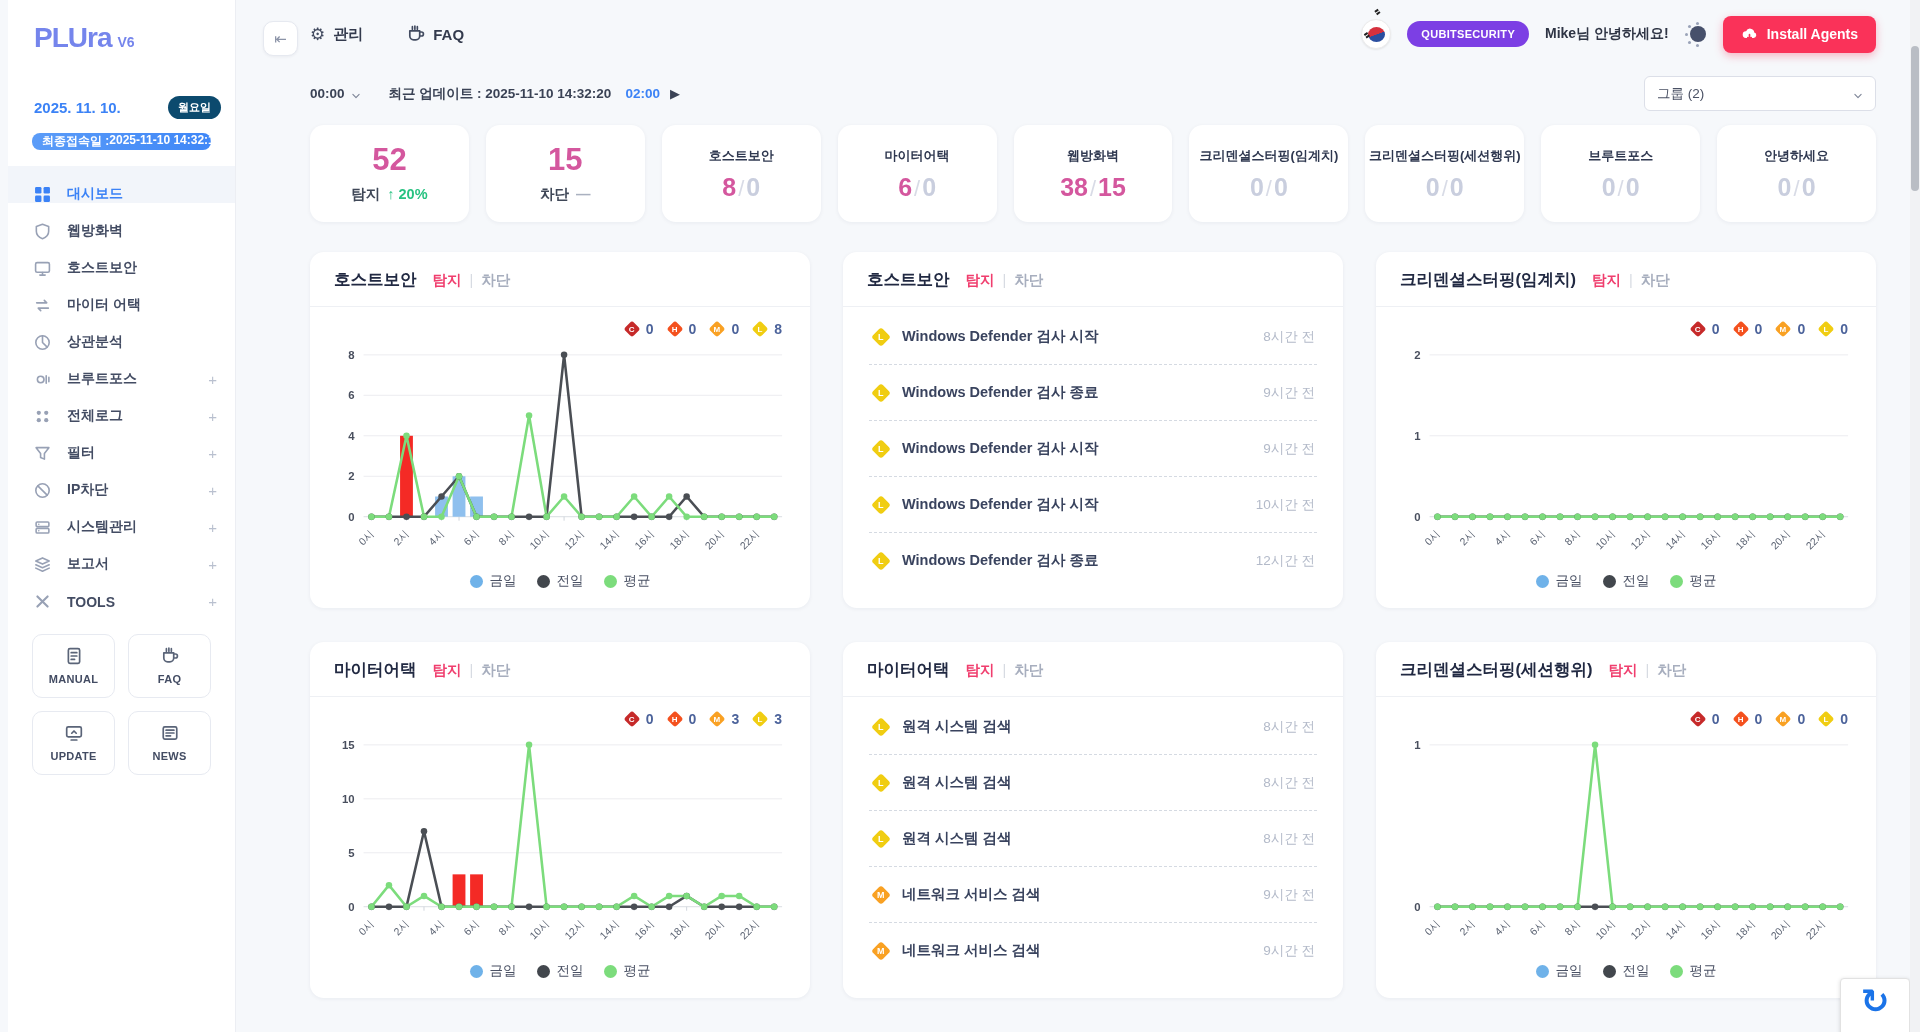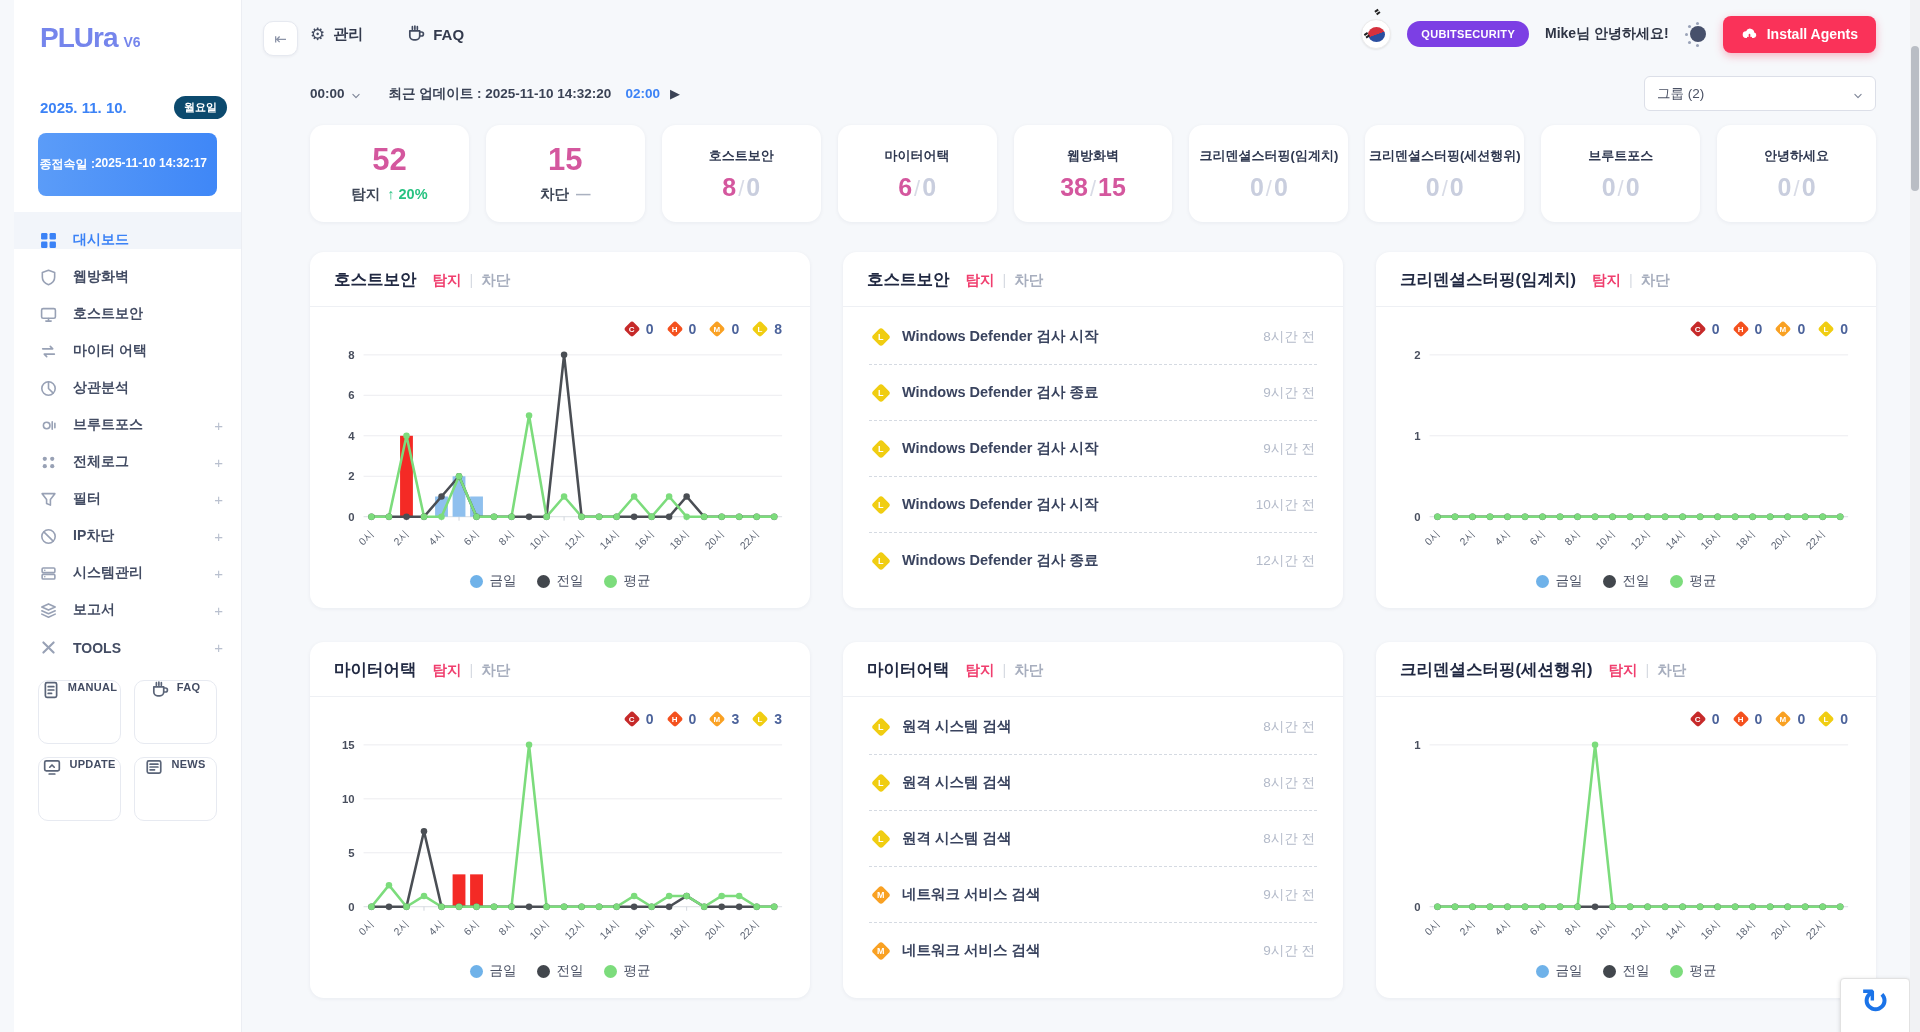--- a/index.html
+++ b/index.html
@@ -1,37 +1,37 @@
 <!DOCTYPE html>
 <html><head>
 <meta charset="utf-8">
 <style>
   * { margin:0; padding:0; box-sizing:border-box; }
   html,body { width:1920px; height:1032px; overflow:hidden; }
   body { font-family:"Liberation Sans","DejaVu Sans",sans-serif; background:#f6f8fb; color:#2b3245; position:relative; }
 
   
-  .sidebar { position:absolute; left:14px; top:0; width:228px; height:100%; background:#fff; border-right:1px solid #eceef3; padding:20px 0 0 0; z-index:2; }
+  .sidebar { position:absolute; left:8px; top:0; width:228px; height:100%; background:#fff; border-right:1px solid #eceef3; padding:20px 0 0 0; z-index:2; }
   .logo { padding:2px 0 0 26px; cursor:pointer; }
   .logo-main { font-size:28px; font-weight:bold; color:#7585ec; letter-spacing:-1px; }
   .logo-v { font-size:14px; font-weight:bold; color:#7585ec; margin-left:6px; }
   .date-row { display:flex; align-items:center; justify-content:space-between; margin:42px 14px 0 26px; }
   .date { color:#3b82f6; font-size:15px; font-weight:bold; }
   .day-badge { background:#0c4a6e; color:#fff; font-size:11px; font-weight:bold; border-radius:12px; padding:4px 10px; }
-  .login-pill { margin:14px 24px 0 24px; background:linear-gradient(90deg,#5b9cf8,#3f87f7); color:#fff; font-size:12px; font-weight:bold; border-radius:8px; padding:23px 10px; display:flex; justify-content:flex-end; white-space:nowrap; }
+  .login-pill { margin:14px 24px 0 24px; background:linear-gradient(90deg,#5b9cf8,#3f87f7); color:#fff; font-size:12px; font-weight:bold; border-radius:8px; padding:0 10px; display:flex; justify-content:space-between; white-space:nowrap; }
   .menu { margin-top:16px; }
   .menu-item { display:flex; align-items:flex-end; height:37px; padding:0 18px 0 26px; cursor:pointer; }
   .menu-item .icon { width:17px; height:17px; color:#98a1b5; display:inline-flex; }
   .menu-item .m-label { margin-left:16px; font-size:14px; font-weight:bold; color:#434c63; }
   .menu-item.active { background:#f2f5fa; }
   .menu-item.active .m-label { color:#3b82f6; }
   .menu-item.active .icon { color:#3b82f6; }
   .menu-item .plus { margin-left:auto; color:#b9c0cf; font-size:15px; font-weight:normal; }
   .tool-grid { display:grid; grid-template-columns:1fr 1fr; gap:13px; margin:24px 24px 0 24px; }
-  .tool-box { background:#fff; border:1px solid #e7eaf1; border-radius:10px; height:64px; display:flex; flex-direction:row; align-items:flex-start; justify-content:center; gap:8px; cursor:pointer; }
+  .tool-box { background:#fff; border:1px solid #e7eaf1; border-radius:10px; height:64px; display:flex; flex-direction:column; align-items:center; justify-content:center; gap:8px; cursor:pointer; }
   .tool-box .icon { width:18px; height:18px; color:#5a6478; }
   .tool-box .t-label { font-size:11px; font-weight:bold; color:#434c63; letter-spacing:.3px; }
 
   
   .main { position:absolute; left:228px; top:0; right:0; bottom:0; padding:0 44px 0 82px; }
   .collapse-btn { position:absolute; left:35px; top:21px; width:35px; height:35px; background:#fff; border:1px solid #e6e9f0; border-radius:10px; color:#8b93a7; font-size:15px; cursor:pointer; box-shadow:0 1px 3px rgba(30,40,70,.06); }
   .topbar { display:flex; align-items:center; height:62px; padding-top:6px; }
   .top-link { display:flex; align-items:center; gap:8px; background:none; border:none; font-size:15px; font-weight:bold; color:#333a4d; cursor:pointer; margin-right:44px; font-family:inherit; }
   .top-link .gear { font-size:17px; color:#424b60; }
   .top-link .icon { width:18px; height:18px; color:#424b60; }

